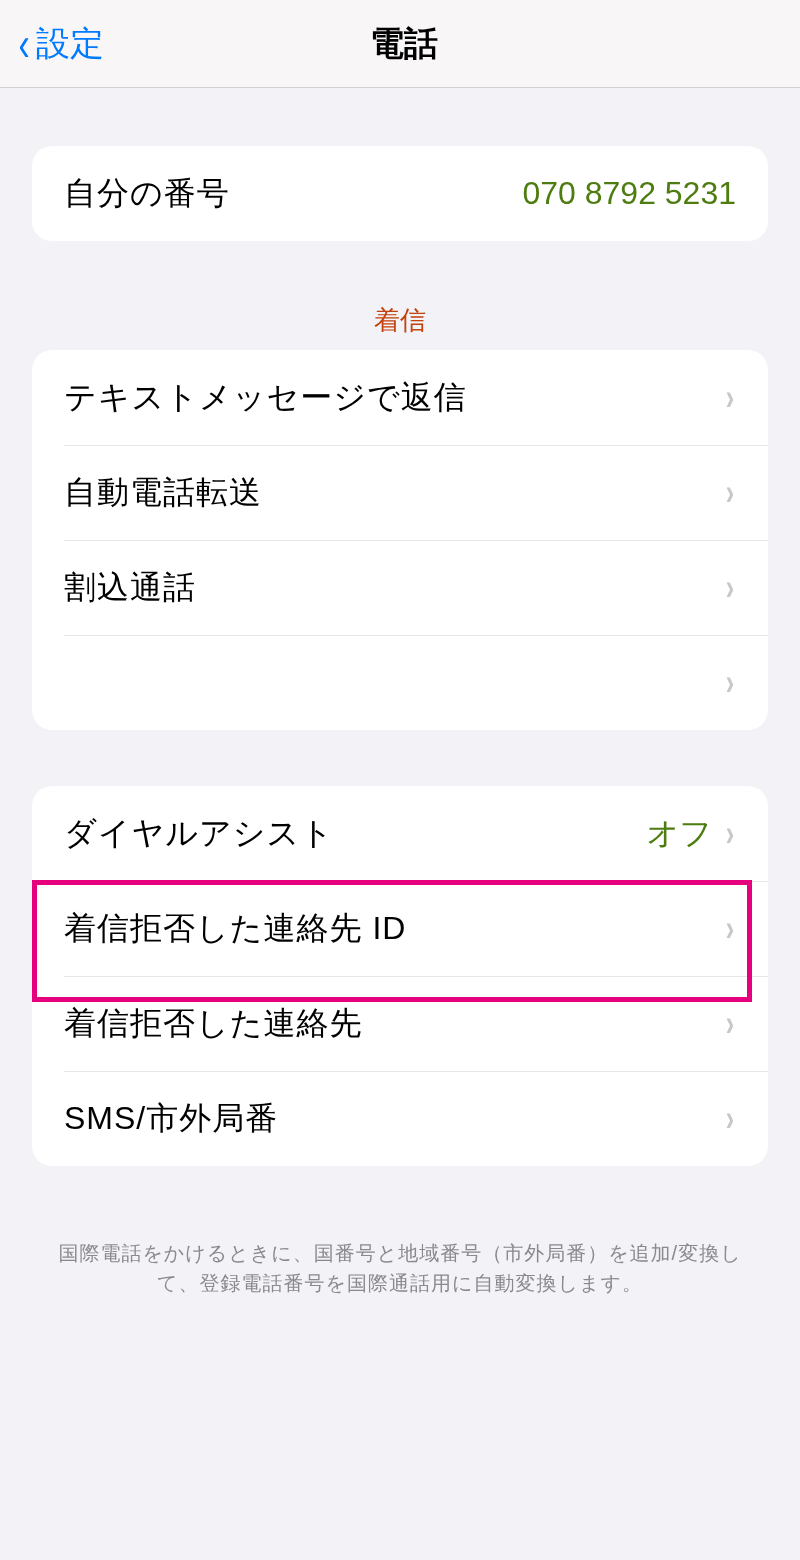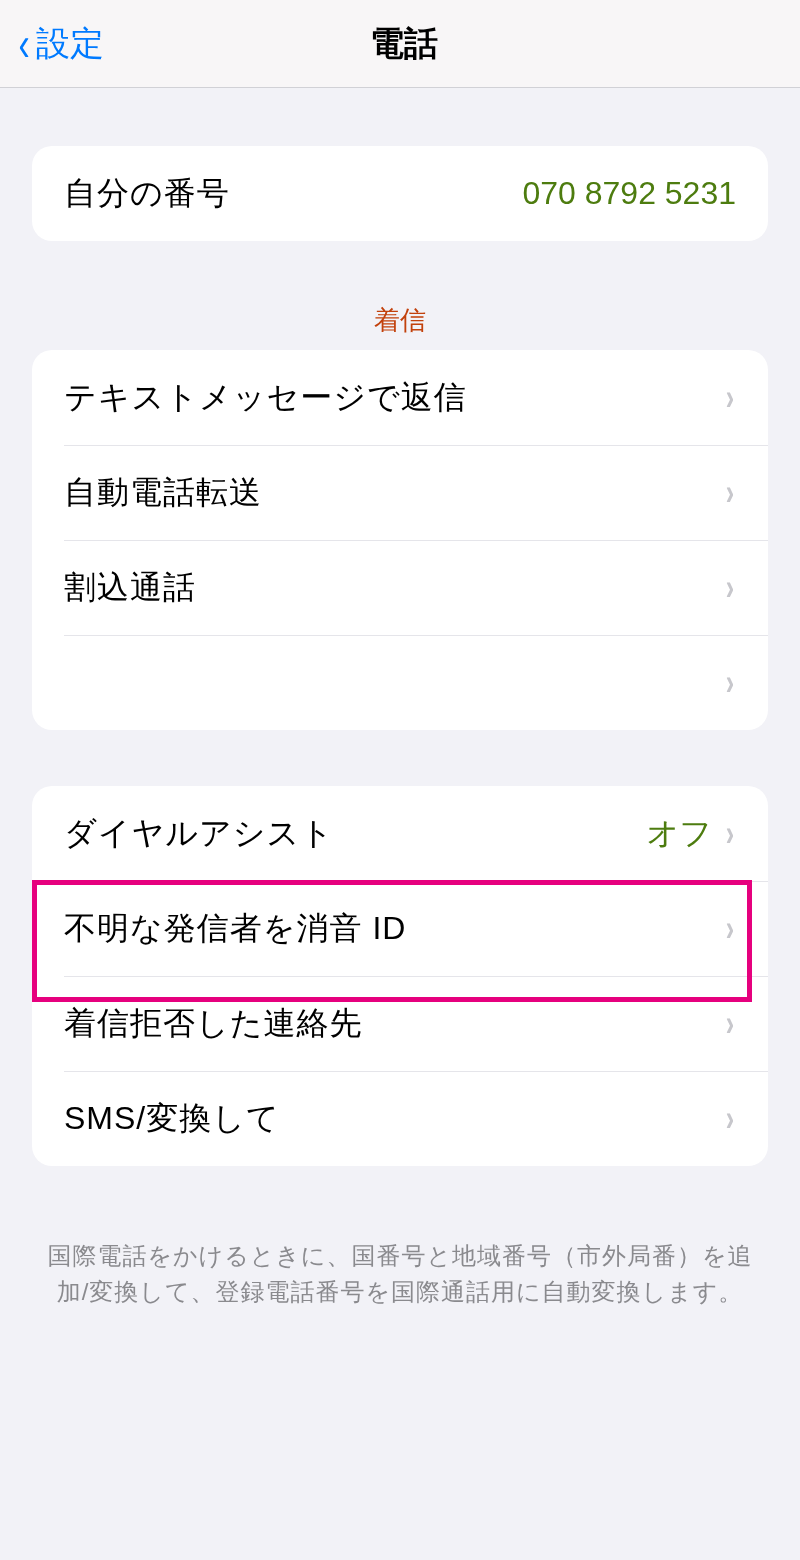--- a/index.html
+++ b/index.html
@@ -48,21 +48,21 @@
     border-radius: 20px;
     overflow: hidden;
   }
   .group-header {
     font-size: 26px;
     color: #c2410c;
     padding: 12px 10px 12px 10px;
     margin-top: 50px;
   }
   .group-footer {
-    font-size: 24px;
+    font-size: 20px;
     color: #8a8a8e;
     padding: 16px 8px 0 8px;
     line-height: 1.5;
     letter-spacing: 1px;
   }
   .spacer-top { height: 58px; }
   .spacer { height: 56px; }
   .row {
     display: flex;
     align-items: center;
@@ -167,31 +167,31 @@
 
   <div class="spacer"></div>
 
   <div class="group">
     <div class="row">
       <span class="row-label">ダイヤルアシスト</span>
       <span class="row-value">オフ</span>
       <span class="chevron">›</span>
     </div>
     <div class="row">
-      <span class="row-label">不明な発信者を消音 ID</span>
+      <span class="row-label">着信拒否した連絡先 ID</span>
       <span class="row-value"></span>
       <span class="chevron">›</span>
     </div>
     <div class="row">
       <span class="row-label">着信拒否した連絡先</span>
       <span class="row-value"></span>
       <span class="chevron">›</span>
     </div>
     <div class="row">
-      <span class="row-label">SMS/変換して</span>
+      <span class="row-label">SMS/市外局番</span>
       <span class="row-value"></span>
       <span class="chevron">›</span>
     </div>
   </div>
 
   <div class="spacer"></div>
 
   <div class="group-footer">国際電話をかけるときに、国番号と地域番号（市外局番）を追加/変換して、登録電話番号を国際通話用に自動変換します。</div>
 </div>
 

